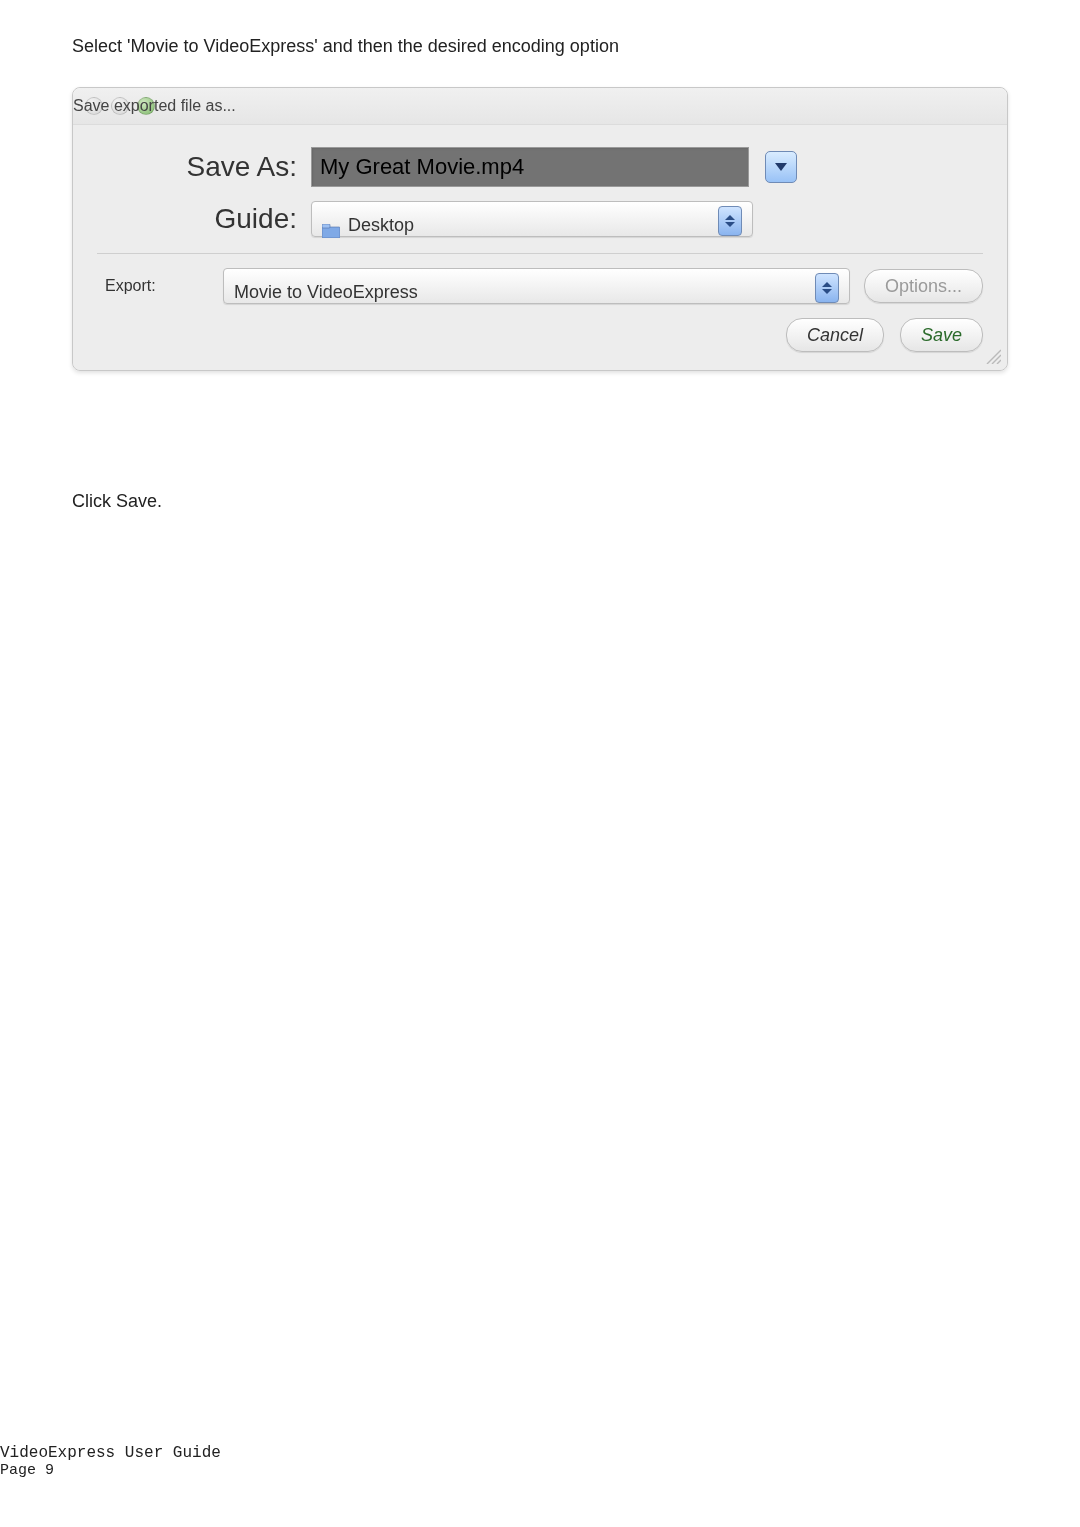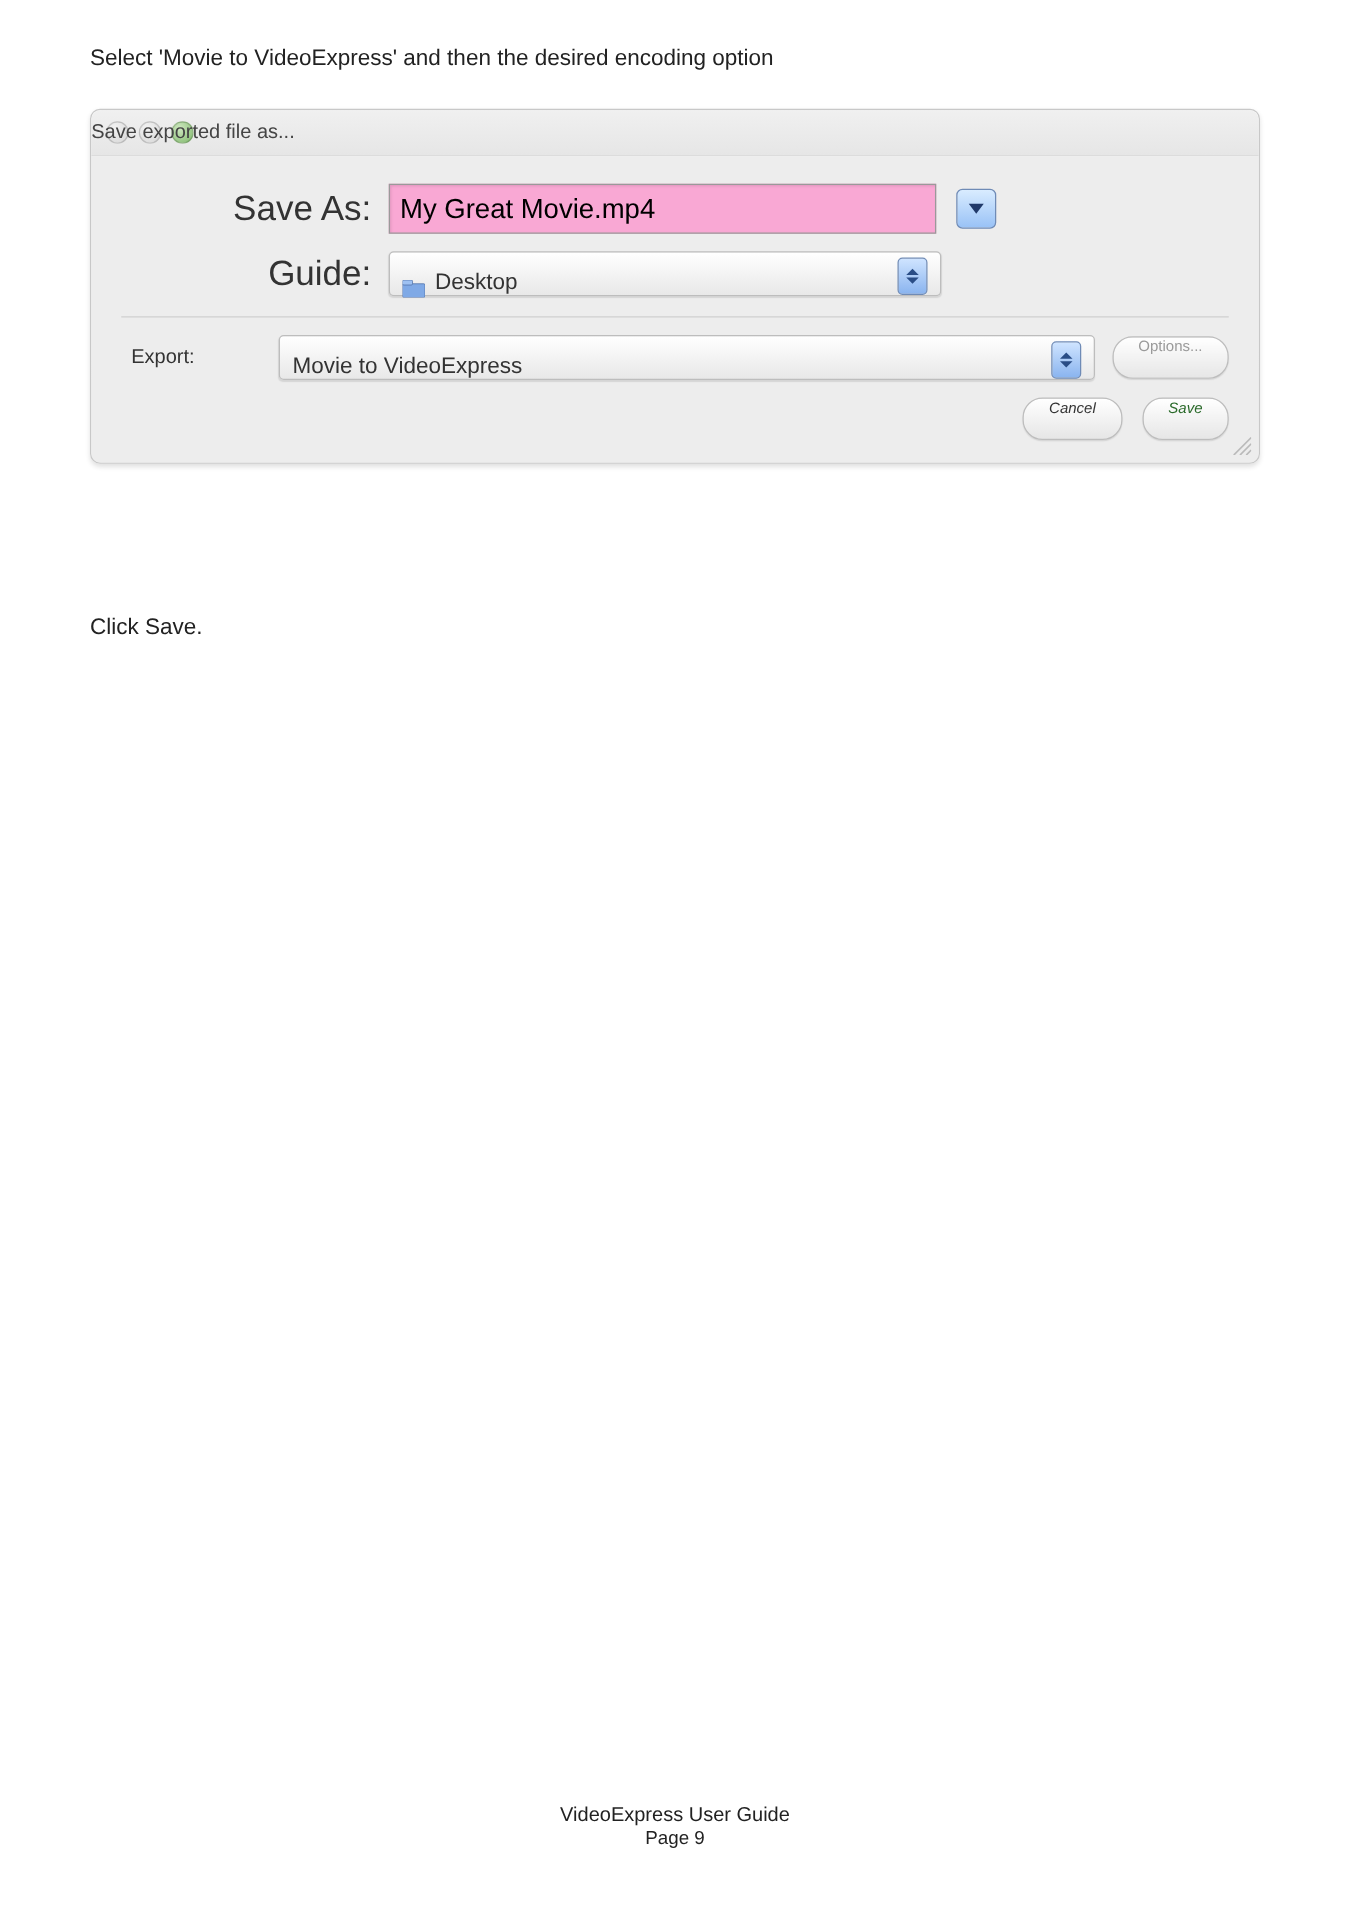--- a/index.html
+++ b/index.html
@@ -81,21 +81,21 @@
     padding-right: 14px;
     font-size: 28px;
     color: #333;
   }
   .text-input {
     font-size: 22px;
     padding: 4px 8px;
     width: 420px;
     height: 30px;
     border: 1px solid #9a9a9a;
-    background: #f9a8d4;
+    background: #737373;
     box-shadow: inset 1px 1px 2px rgba(0,0,0,0.1);
     box-sizing: content-box;
   }
   .select-box {
     display: flex;
     align-items: flex-end;
     background: linear-gradient(#ffffff, #e8e8e8);
     border: 1px solid #bdbdbd;
     border-radius: 4px;
     height: 34px;
@@ -159,23 +159,24 @@
     justify-content: space-between;
     min-width: 540px;
   }
 
   .btn {
     height: 32px;
     padding: 0 20px;
     border: 1px solid #bdbdbd;
     border-radius: 16px;
     background: linear-gradient(#ffffff, #e6e6e6);
-    font-size: 12px;
+    font-size: 18px;
     color: #333;
     display: inline-flex;
+    align-items: center;
     box-shadow: 0 1px 1px rgba(0,0,0,0.1);
   }
   .btn.disabled { color: #9a9a9a; }
   .btn.save { color: #2a6a2a; }
 
   .button-row {
     display: flex;
     justify-content: flex-end;
     gap: 16px;
     margin-top: 2px;
@@ -198,23 +199,23 @@
     width: 18px;
     height: 18px;
     opacity: .5;
   }
 
   
   .footer {
     position: absolute;
     bottom: 48px;
     left: 0; right: 0;
-    text-align: center;
     font-size: 16px;
     color: #222;
+    font-family: Liberation Mono, monospace;
   }
   .footer .line2 { font-size: 15px; }
 </style>
 </head>
 <body>
 
 <div class="page">
 
   <div class="instruction">Select 'Movie to VideoExpress' and then the desired encoding option</div>
 

